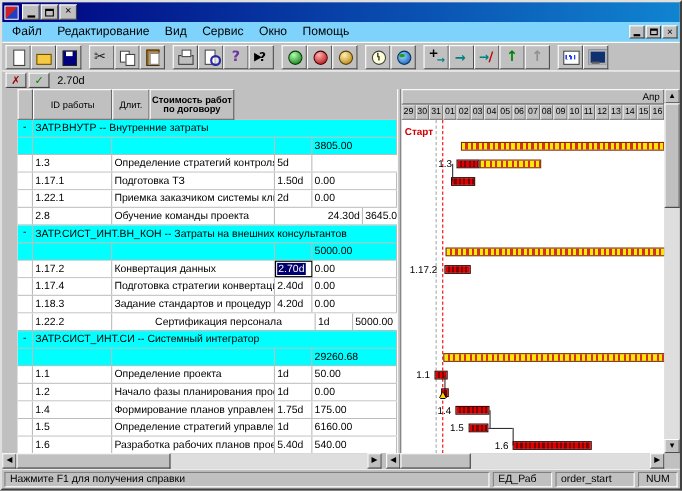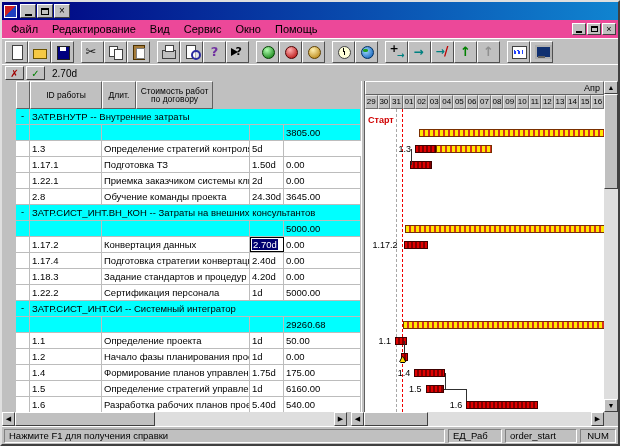--- a/index.html
+++ b/index.html
@@ -17,21 +17,21 @@
   .title-text { color:#fff; font-size:11px; font-weight:bold; flex:1;
     white-space:nowrap; overflow:hidden; line-height:16px; }
   .tbtns { display:flex; gap:1px; }
   .tbtn { width:16px; height:14px; background:#c0c0c0; border:1px solid;
     border-color:#fff #404040 #404040 #fff; display:flex; align-items:center;
     justify-content:center; font-size:10px; line-height:10px; color:#000; }
   .gl-min { width:7px; height:2px; background:#000; margin-top:7px; }
   .gl-max { width:8px; height:7px; border:1px solid #000; border-top:2px solid #000; }
 
   
-  .menubar { height:18px; background:#ec4899; display:flex; align-items:center;
+  .menubar { height:18px; background:#7dd3fc; display:flex; align-items:center;
     padding:0 2px; font-size:11px; }
   .menu-items { flex:1; display:flex; }
   .menu-item { padding:1px 7px; cursor:default; }
   .mdi-btns { display:flex; gap:1px; }
   .mdibtn { width:14px; height:12px; background:#c0c0c0; border:1px solid;
     border-color:#fff #404040 #404040 #fff; display:flex; align-items:center;
     justify-content:center; font-size:9px; line-height:9px; }
   .gl-min2 { width:6px; height:2px; background:#000; margin-top:6px; }
   .gl-max2 { width:7px; height:6px; border:1px solid #000; border-top:2px solid #000; }
 
@@ -284,21 +284,21 @@
     <button class="eb-btn ok">✓</button>
     <span class="eb-value">2.70d</span>
   </div>
 
   <div class="content">
     <div class="table-pane">
       <div class="table-header" id="table-header">
           <div class="th" style="width: 14px;"></div>
           <div class="th" style="width: 72px;">ID работы</div>
           <div class="th" style="width: 34px;">Длит.</div>
-          <div class="th" style="width: 77px;">Стоимость работ по договору</div>
+          <div class="th" style="width: 77px; font-weight: bold;">Стоимость работ по договору</div>
         </div>
       <div class="table-rows" id="table-rows">
           <div class="trow group">
             <div class="tcell gutter" style="width: 14px;">-</div>
             <div class="tcell grouptext">ЗАТР.ВНУТР -- Внутренние затраты</div>
           </div>
           <div class="trow total">
             <div class="tcell gutter" style="width: 14px;"></div>
             <div class="tcell" style="width: 72px;"></div>
             <div class="tcell" style="width: 148px;"></div>
@@ -322,21 +322,21 @@
             <div class="tcell gutter" style="width: 14px;"></div>
             <div class="tcell" style="width: 72px;">1.22.1</div>
             <div class="tcell" style="width: 148px;">Приемка заказчиком системы клиент</div>
             <div class="tcell" style="width: 34px;">2d</div>
             <div class="tcell" style="width: 77px;">0.00</div>
           </div>
           <div class="trow task">
             <div class="tcell gutter" style="width: 14px;"></div>
             <div class="tcell" style="width: 72px;">2.8</div>
             <div class="tcell" style="width: 148px;">Обучение команды проекта</div>
-            <div class="tcell" style="width: 34px;">24.30d</div>
+            <div class="tcell" style="width: 34px; margin-left: 46px;">24.30d</div>
             <div class="tcell" style="width: 77px;">3645.00</div>
           </div>
           <div class="trow group">
             <div class="tcell gutter" style="width: 14px;">-</div>
             <div class="tcell grouptext">ЗАТР.СИСТ_ИНТ.ВН_КОН -- Затраты на внешних консультантов</div>
           </div>
           <div class="trow total">
             <div class="tcell gutter" style="width: 14px;"></div>
             <div class="tcell" style="width: 72px;"></div>
             <div class="tcell" style="width: 148px;"></div>
@@ -360,21 +360,21 @@
           <div class="trow task">
             <div class="tcell gutter" style="width: 14px;"></div>
             <div class="tcell" style="width: 72px;">1.18.3</div>
             <div class="tcell" style="width: 148px;">Задание стандартов и процедур по д</div>
             <div class="tcell" style="width: 34px;">4.20d</div>
             <div class="tcell" style="width: 77px;">0.00</div>
           </div>
           <div class="trow task">
             <div class="tcell gutter" style="width: 14px;"></div>
             <div class="tcell" style="width: 72px;">1.22.2</div>
-            <div class="tcell" style="width: 148px;">Сертификация персонала</div>
+            <div class="tcell" style="width: 148px; margin-left: 37px;">Сертификация персонала</div>
             <div class="tcell" style="width: 34px;">1d</div>
             <div class="tcell" style="width: 77px;">5000.00</div>
           </div>
           <div class="trow group">
             <div class="tcell gutter" style="width: 14px;">-</div>
             <div class="tcell grouptext">ЗАТР.СИСТ_ИНТ.СИ -- Системный интегратор</div>
           </div>
           <div class="trow total">
             <div class="tcell gutter" style="width: 14px;"></div>
             <div class="tcell" style="width: 72px;"></div>

